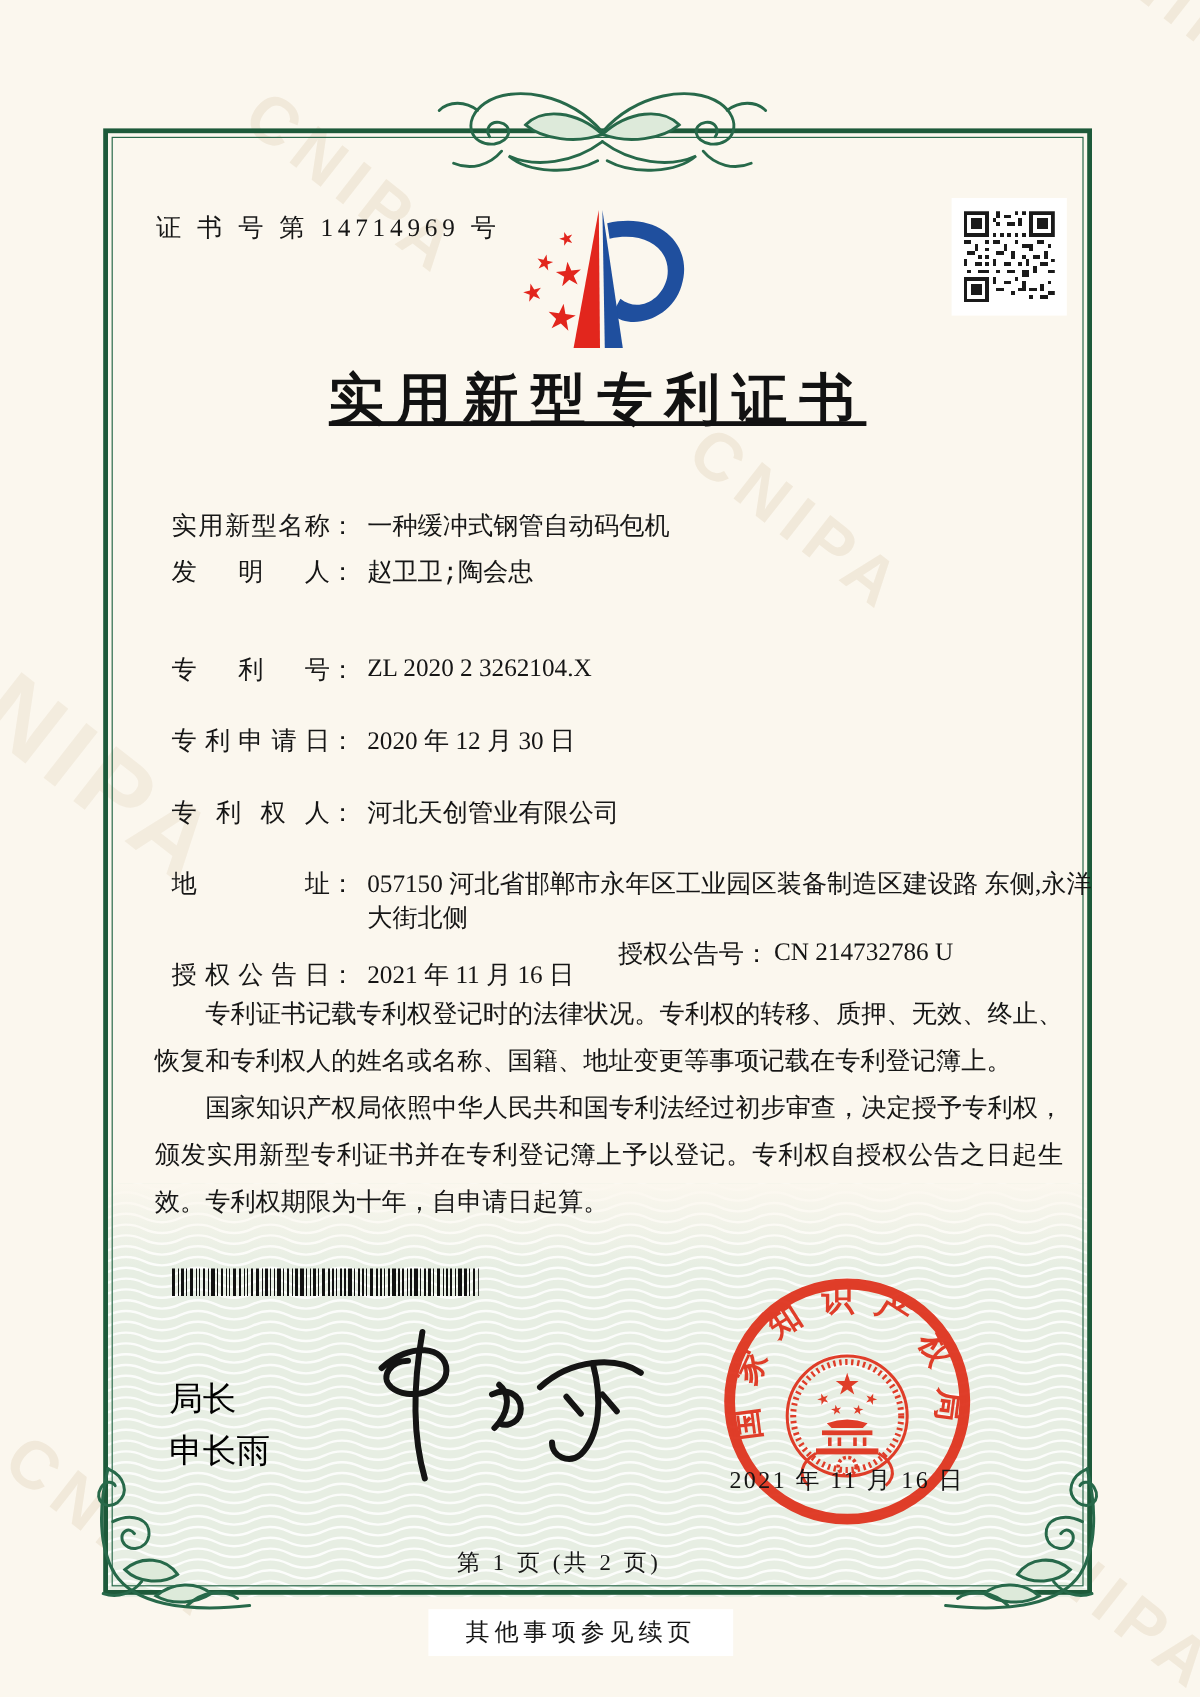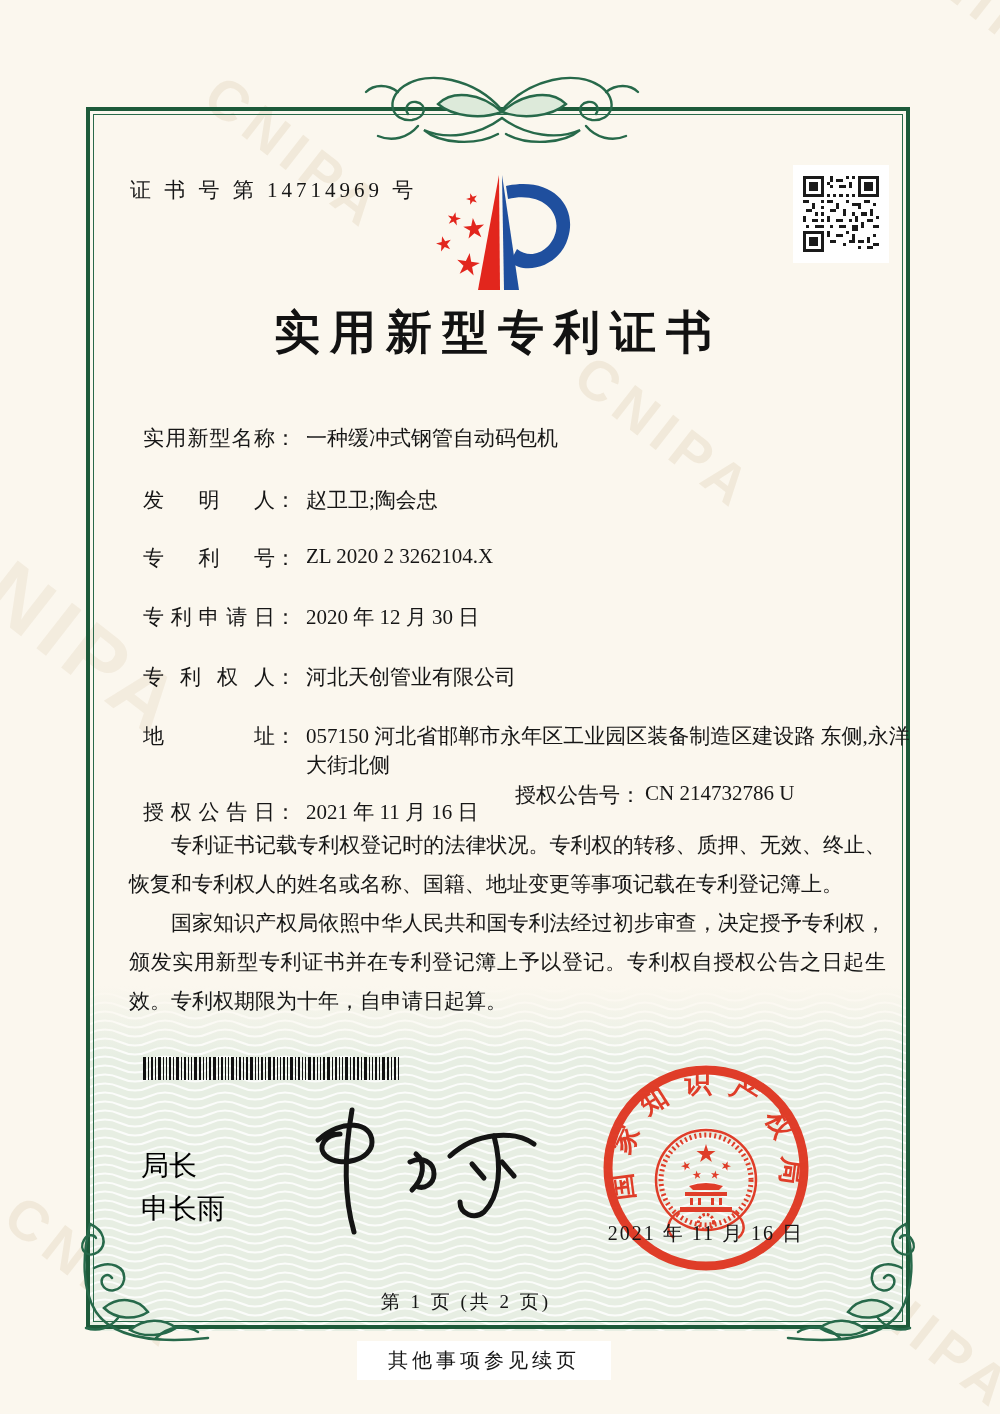--- a/index.html
+++ b/index.html
@@ -26,21 +26,21 @@
   }
   .frame-inner{position:absolute;inset:3px;border:1px solid #2a6a4b;}
   .orn{position:absolute;z-index:2;pointer-events:none;}
   
   .certno{position:absolute;left:130px;top:176px;font-size:21px;letter-spacing:4px;z-index:3;text-align:center;}
   .qrbox{position:absolute;left:793px;top:165px;width:96px;height:98px;background:#ffffff;z-index:3;
          display:flex;align-items:center;justify-content:center;}
   .logo{position:absolute;left:420px;top:172px;z-index:3;}
   .title{
     position:absolute;left:86px;top:302px;width:824px;text-align:center;
-    font-size:46px;font-weight:bold;letter-spacing:10px;z-index:3;color:#121212;
+    font-size:46px;font-weight:bold;letter-spacing:10px;z-index:3;color:#121212;text-decoration:underline;
   }
   
   .row{position:absolute;left:143px;font-size:21px;z-index:3;white-space:nowrap;}
   .lab{display:inline-block;width:132px;text-align:justify;text-align-last:justify;vertical-align:top;}
   .colon{display:inline-block;vertical-align:top;}
   .val{display:inline-block;margin-left:10px;vertical-align:top;}
   .val2{white-space:normal;width:612px;line-height:29px;}
   
   .paras{position:absolute;left:129px;top:826px;width:757px;z-index:3;
          font-size:21px;line-height:39px;text-align:justify;}
@@ -259,21 +259,21 @@
     <use href="#star" transform="translate(24,72) scale(8) rotate(-14)"></use>
     <use href="#star" transform="translate(48,93) scale(12) rotate(8)"></use>
   </g>
 </svg>
 
 <div class="title">实用新型专利证书</div>
 
 <div class="row" style="top:424px;">
   <span class="lab">实用新型名称</span><span class="colon">：</span><span class="val">一种缓冲式钢管自动码包机</span>
 </div>
-<div class="row" style="top:486px;">
+<div class="row" style="top:462px;font-family:Liberation Mono, monospace;">
   <span class="lab">发明人</span><span class="colon">：</span><span class="val">赵卫卫;陶会忠</span>
 </div>
 <div class="row" style="top:544px;">
   <span class="lab">专利号</span><span class="colon">：</span><span class="val">ZL 2020 2 3262104.X</span>
 </div>
 <div class="row" style="top:603px;">
   <span class="lab">专利申请日</span><span class="colon">：</span><span class="val">2020 年 12 月 30 日</span>
 </div>
 <div class="row" style="top:663px;">
   <span class="lab">专利权人</span><span class="colon">：</span><span class="val">河北天创管业有限公司</span>

